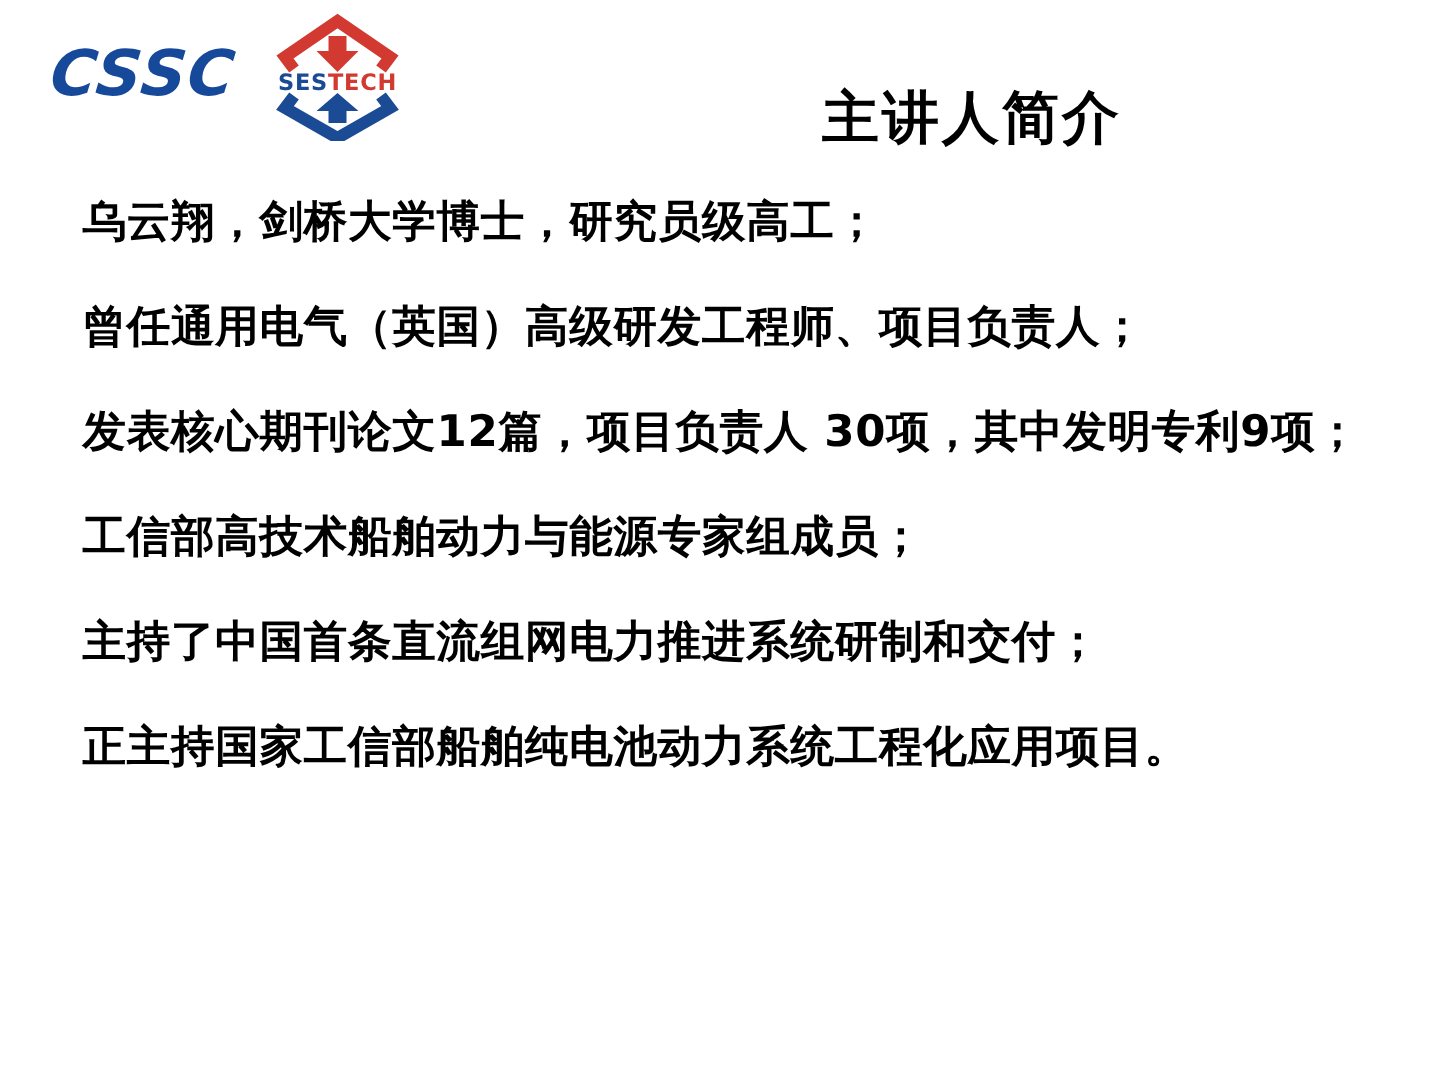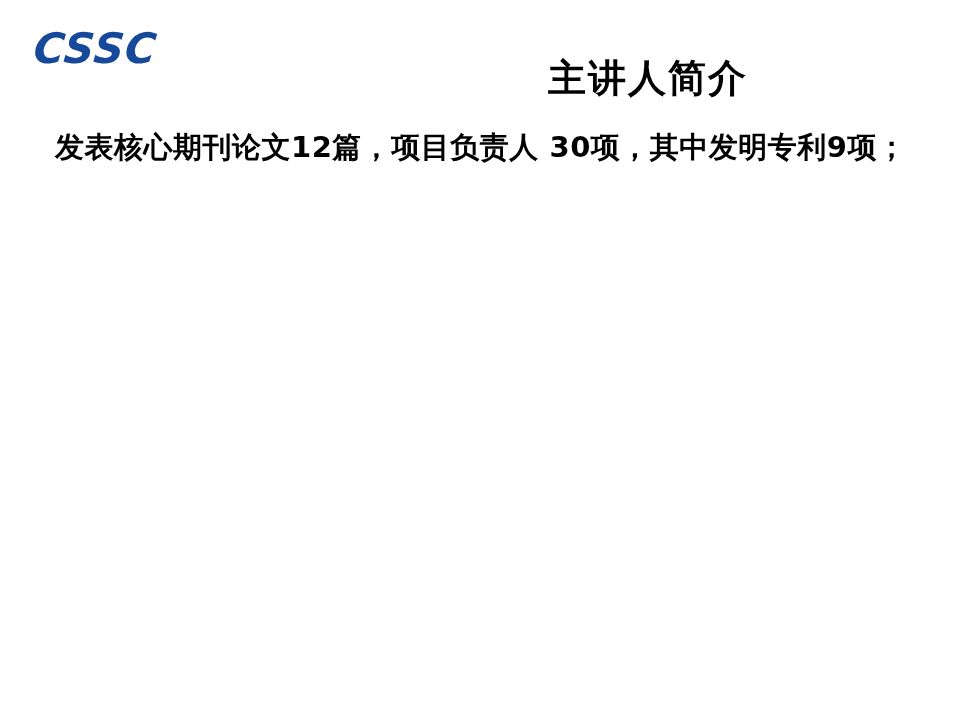--- a/index.html
+++ b/index.html
@@ -84,20 +84,42 @@
     letter-spacing: 0.5px;
   }
 </style>
 </head>
 <body>
 
 <div class="slide">
 
   <div class="logo-cssc">CSSC</div>
 
+  <div class="logo-sestech">
+    <span>
+      <svg viewBox="0 0 106 86" xmlns="http://www.w3.org/2000/svg">
+
+        <path d="M24 38 L18 30 L53 6 L88 30 L82 38" fill="none" stroke="var(--sestech-red, #d23a31)" stroke-width="8" stroke-linejoin="miter"></path>
+
+        <polygon points="47,16 59,16 59,26 67,26 53,40 39,26 47,26" fill="var(--sestech-red, #d23a31)"></polygon>
+
+        <path d="M24 56 L18 64 L53 84 L88 64 L82 56" fill="none" stroke="var(--sestech-blue, #1b4b94)" stroke-width="8" stroke-linejoin="miter"></path>
+
+        <polygon points="47,74 47,66 39,66 53,54 67,66 59,66 59,74" fill="var(--sestech-blue, #1b4b94)"></polygon>
+      </svg>
+    </span>
+    <div class="sestech-word">
+      <span class="ses">SES</span><span class="tech">TECH</span>
+    </div>
+  </div>
 
   <div class="page-title">主讲人简介</div>
 
   <div class="bullet-list">
+    <div class="bullet-line">乌云翔，剑桥大学博士，研究员级高工；</div>
+    <div class="bullet-line">曾任通用电气（英国）高级研发工程师、项目负责人；</div>
     <div class="bullet-line">发表核心期刊论文12篇，项目负责人 30项，其中发明专利9项；</div>
+    <div class="bullet-line">工信部高技术船舶动力与能源专家组成员；</div>
+    <div class="bullet-line">主持了中国首条直流组网电力推进系统研制和交付；</div>
+    <div class="bullet-line">正主持国家工信部船舶纯电池动力系统工程化应用项目。</div>
   </div>
 
 </div>
 
 </body></html>

